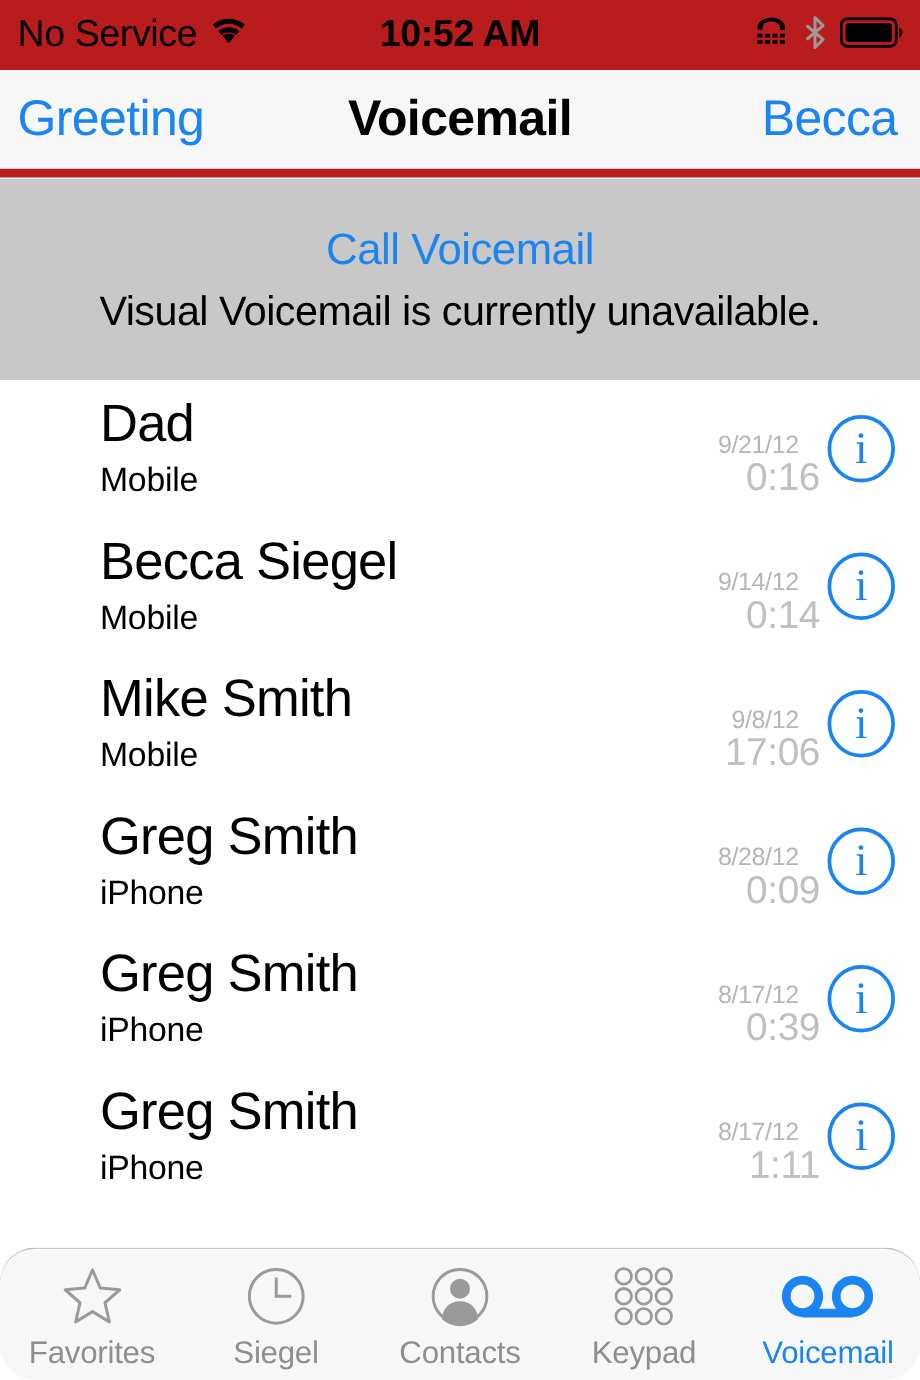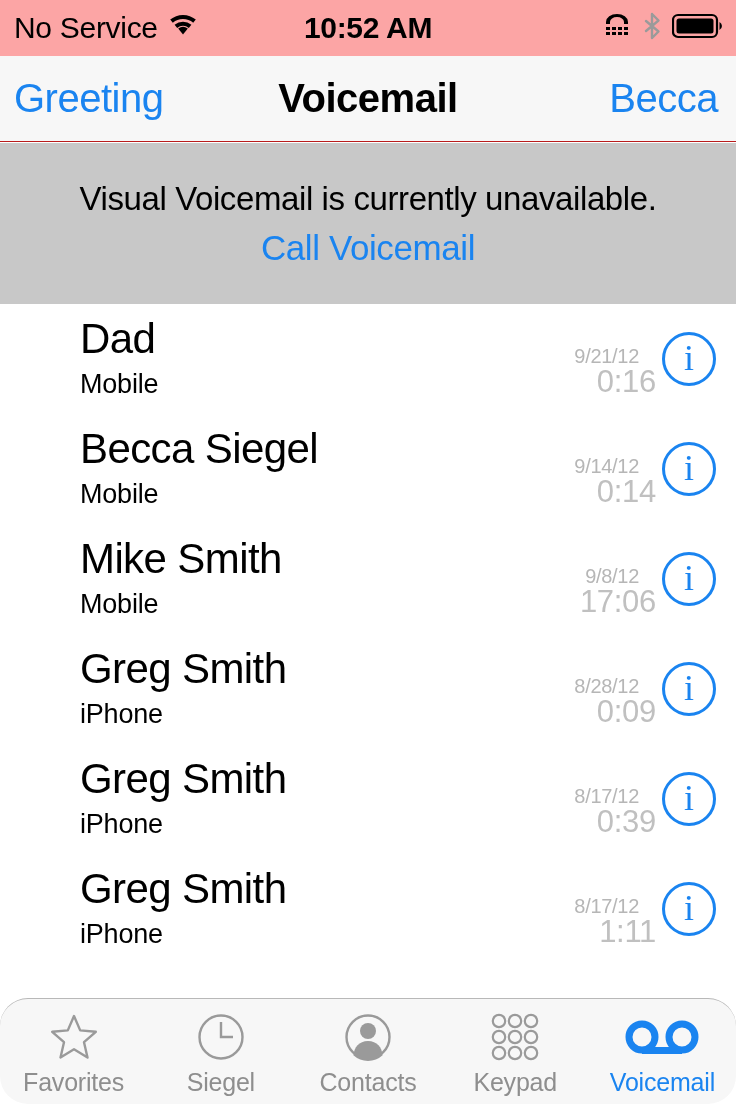--- a/index.html
+++ b/index.html
@@ -13,21 +13,21 @@
     position:relative;
     width:736px; height:1104px;
     background:#ffffff;
     overflow:hidden;
   }
 
   
   #statusbar {
     position:absolute; top:0; left:0;
     width:736px; height:56px;
-    background:#fca5a5;
+    background:#b91c1c;
     display:flex; align-items:center;
   }
   #status-left {
     position:absolute; left:14px; top:0; height:56px;
     display:flex; align-items:center; gap:10px;
   }
   #carrier {
     font-size:30px; color:#000; letter-spacing:-0.3px;
     line-height:1;
   }
@@ -41,21 +41,21 @@
   #status-right {
     position:absolute; right:12px; top:0; height:56px;
     display:flex; align-items:center; gap:11px;
   }
 
   
   #navbar {
     position:absolute; top:56px; left:0;
     width:736px; height:86px;
     background:#f7f7f7;
-    border-bottom:1px solid #b91c1c;
+    border-bottom:7px solid #b91c1c;
     display:flex; align-items:center;
   }
   #nav-left {
     position:absolute; left:14px;
     font-size:40px; color:#1a84f0; letter-spacing:-0.5px;
   }
   #nav-title {
     position:absolute; left:0; width:736px; text-align:center;
     font-size:40px; font-weight:bold; color:#000; letter-spacing:-0.5px;
   }
@@ -200,22 +200,22 @@
     </div>
   </div>
 
   <div id="navbar">
     <span id="nav-left">Greeting</span>
     <span id="nav-title">Voicemail</span>
     <span id="nav-right">Becca</span>
   </div>
 
   <div id="banner">
+    <span id="banner-link">Call Voicemail</span>
     <span id="banner-text">Visual Voicemail is currently unavailable.</span>
-    <span id="banner-link">Call Voicemail</span>
   </div>
 
   <div id="list">
 
     <div class="row">
       <span class="row-name">Dad</span>
       <span class="row-label">Mobile</span>
       <span class="row-date">9/21/12</span>
       <span class="row-duration">0:16</span>
       <span class="info-btn">

